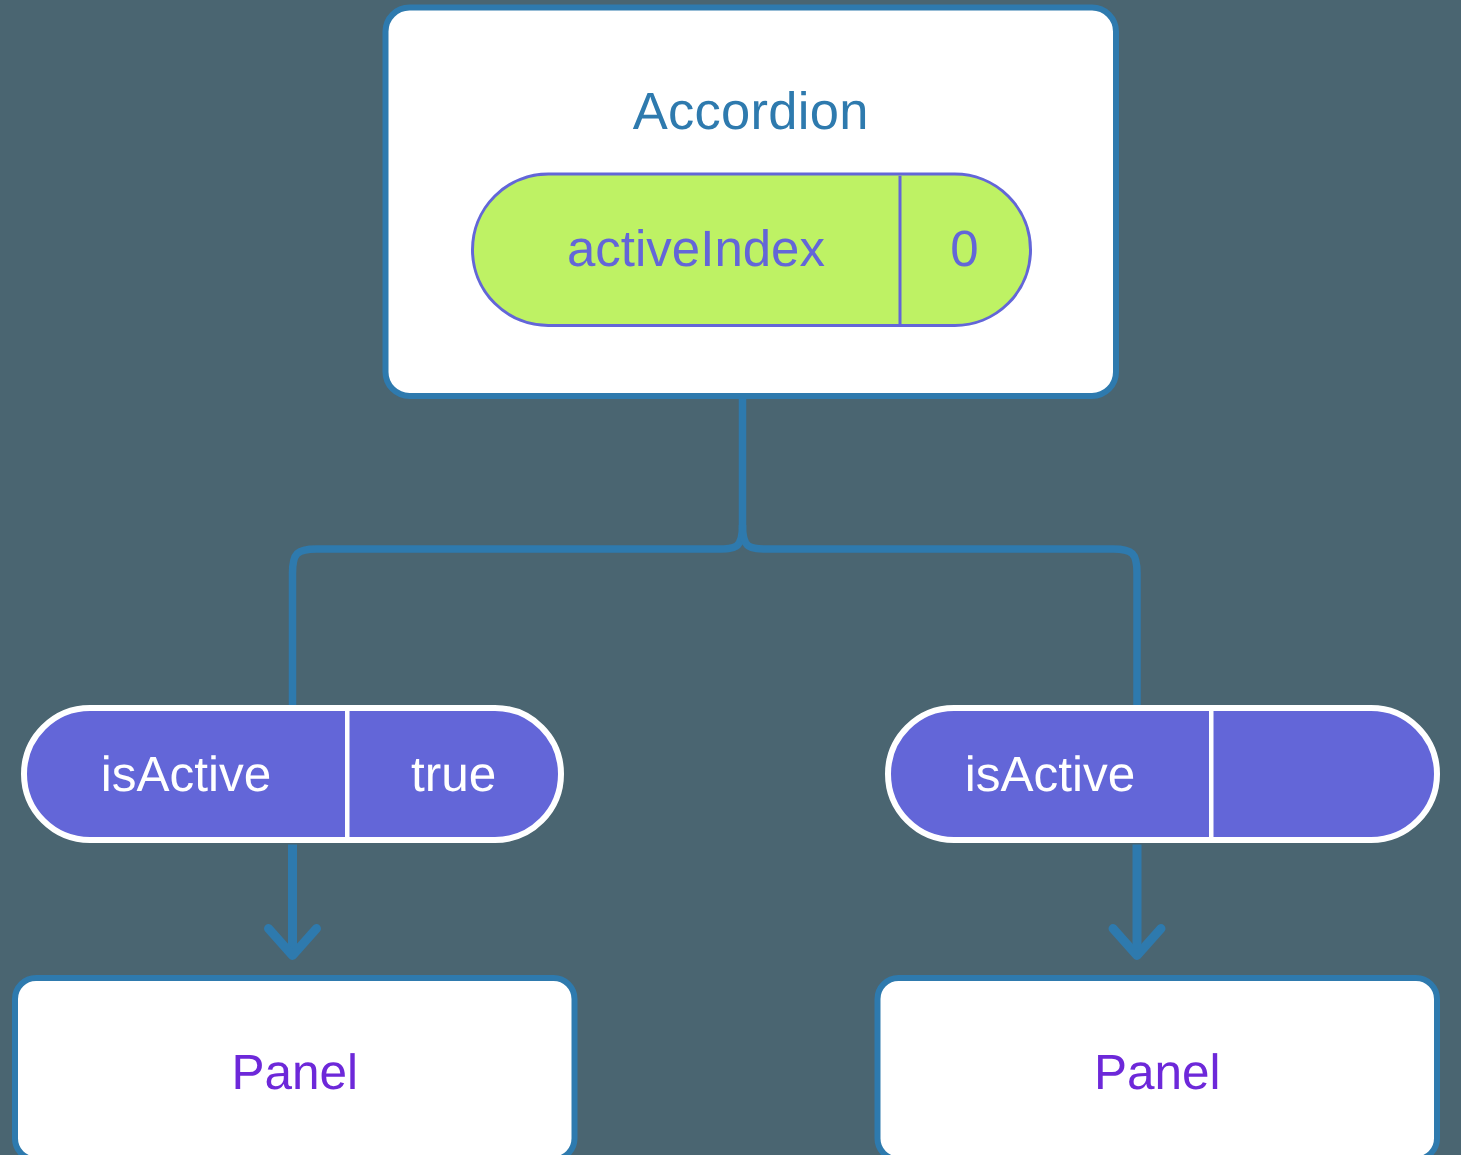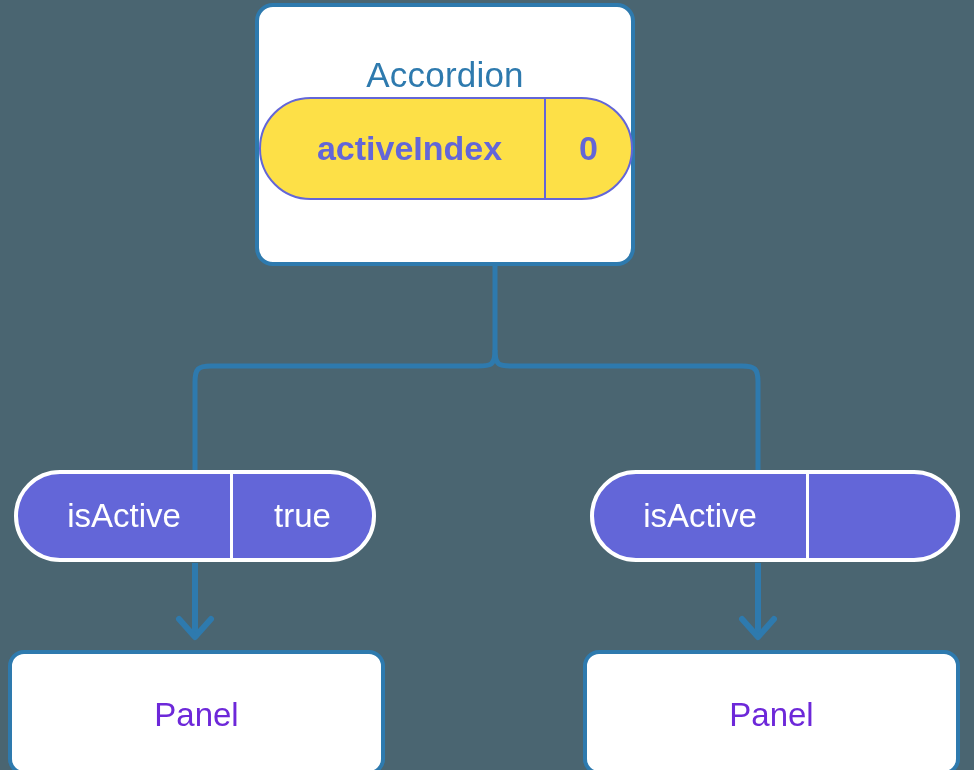--- a/index.html
+++ b/index.html
@@ -38,24 +38,25 @@
   .node-box-title {
     color: #2e7aae;
     font-size: 35px;
     text-align: center;
     letter-spacing: 0.2px;
   }
 
   #accordion-box {
     left: 255px;
     top: 3px;
-    width: 380px;
+    width: 491px;
     height: 263px;
     display: flex;
     flex-direction: column;
+    align-items: center;
     justify-content: flex-start;
     padding-top: 48px;
   }
 
   
   .pill {
     display: flex;
     align-items: stretch;
     box-sizing: border-box;
     overflow: hidden;
@@ -63,27 +64,26 @@
   .pill-key, .pill-val {
     display: flex;
     align-items: center;
     justify-content: center;
     box-sizing: border-box;
     white-space: nowrap;
   }
 
   
   .pill-outline {
-    margin-top: 2px;
+    margin-top: 20px;
     width: 374px;
     height: 103px;
     border: 2px solid #6366d8;
     border-radius: 52px;
-    background: #fde047;
-    font-weight: bold;
+    background: #bef264;
   }
   .pill-outline .pill-key {
     flex: 0 0 285px;
     border-right: 2px solid #6366d8;
     color: #6366d8;
     font-size: 34px;
     padding-left: 14px;
   }
   .pill-outline .pill-val {
     flex: 1 1 auto;

